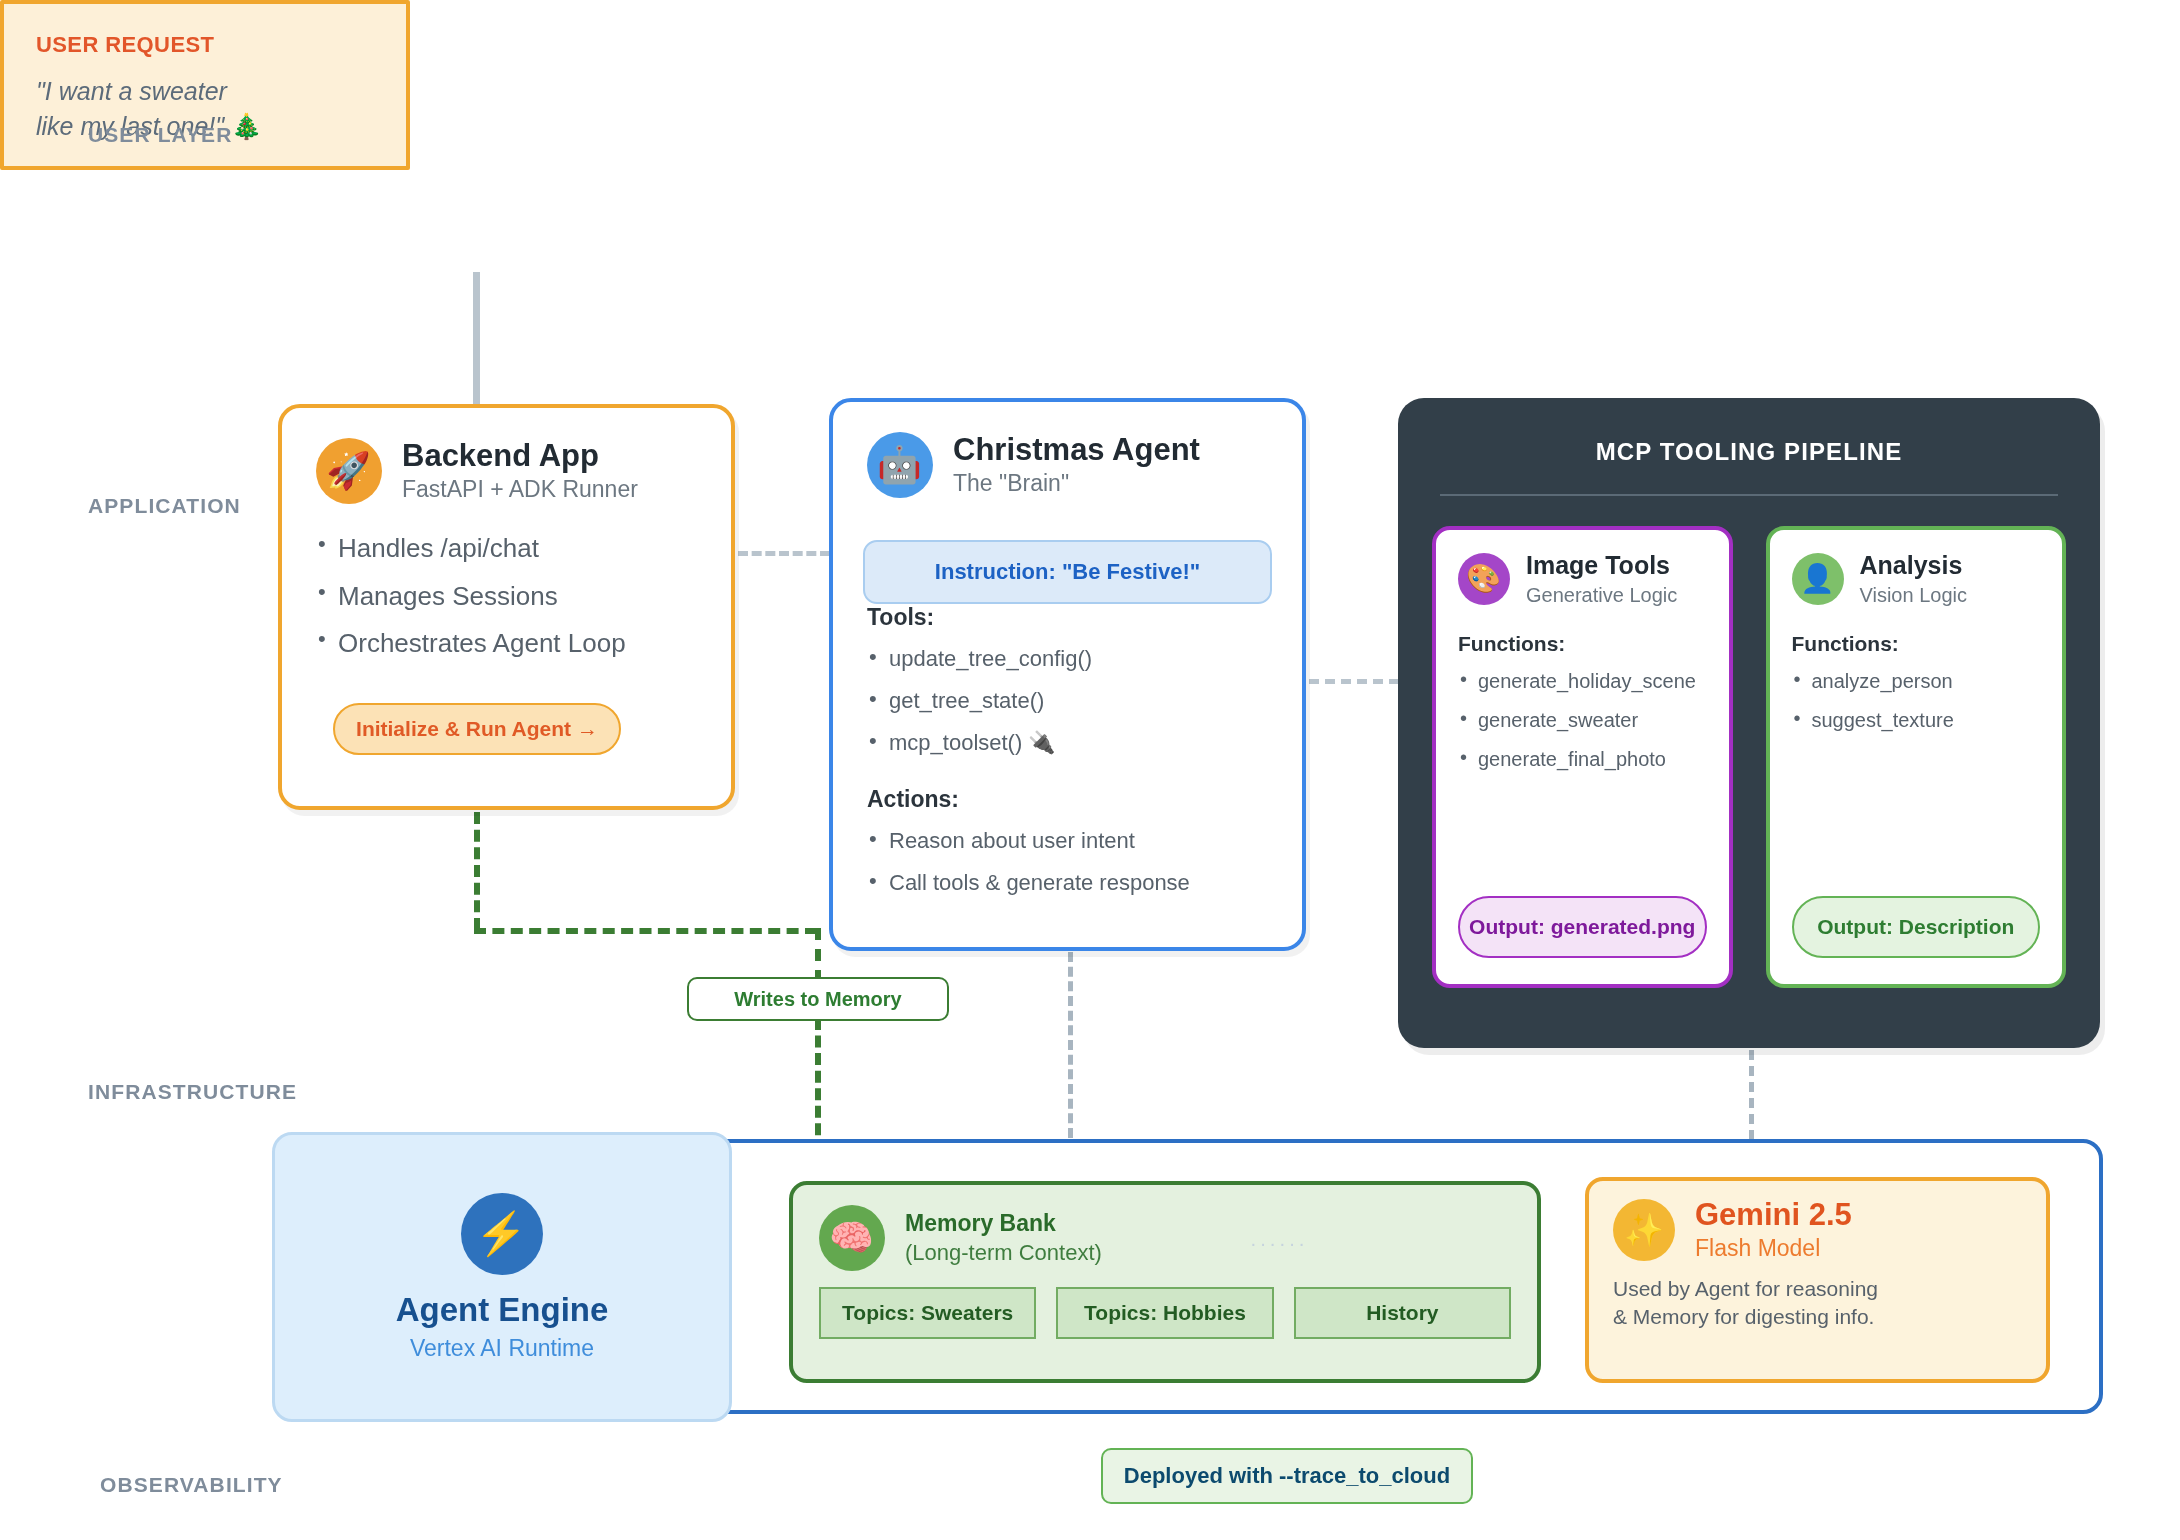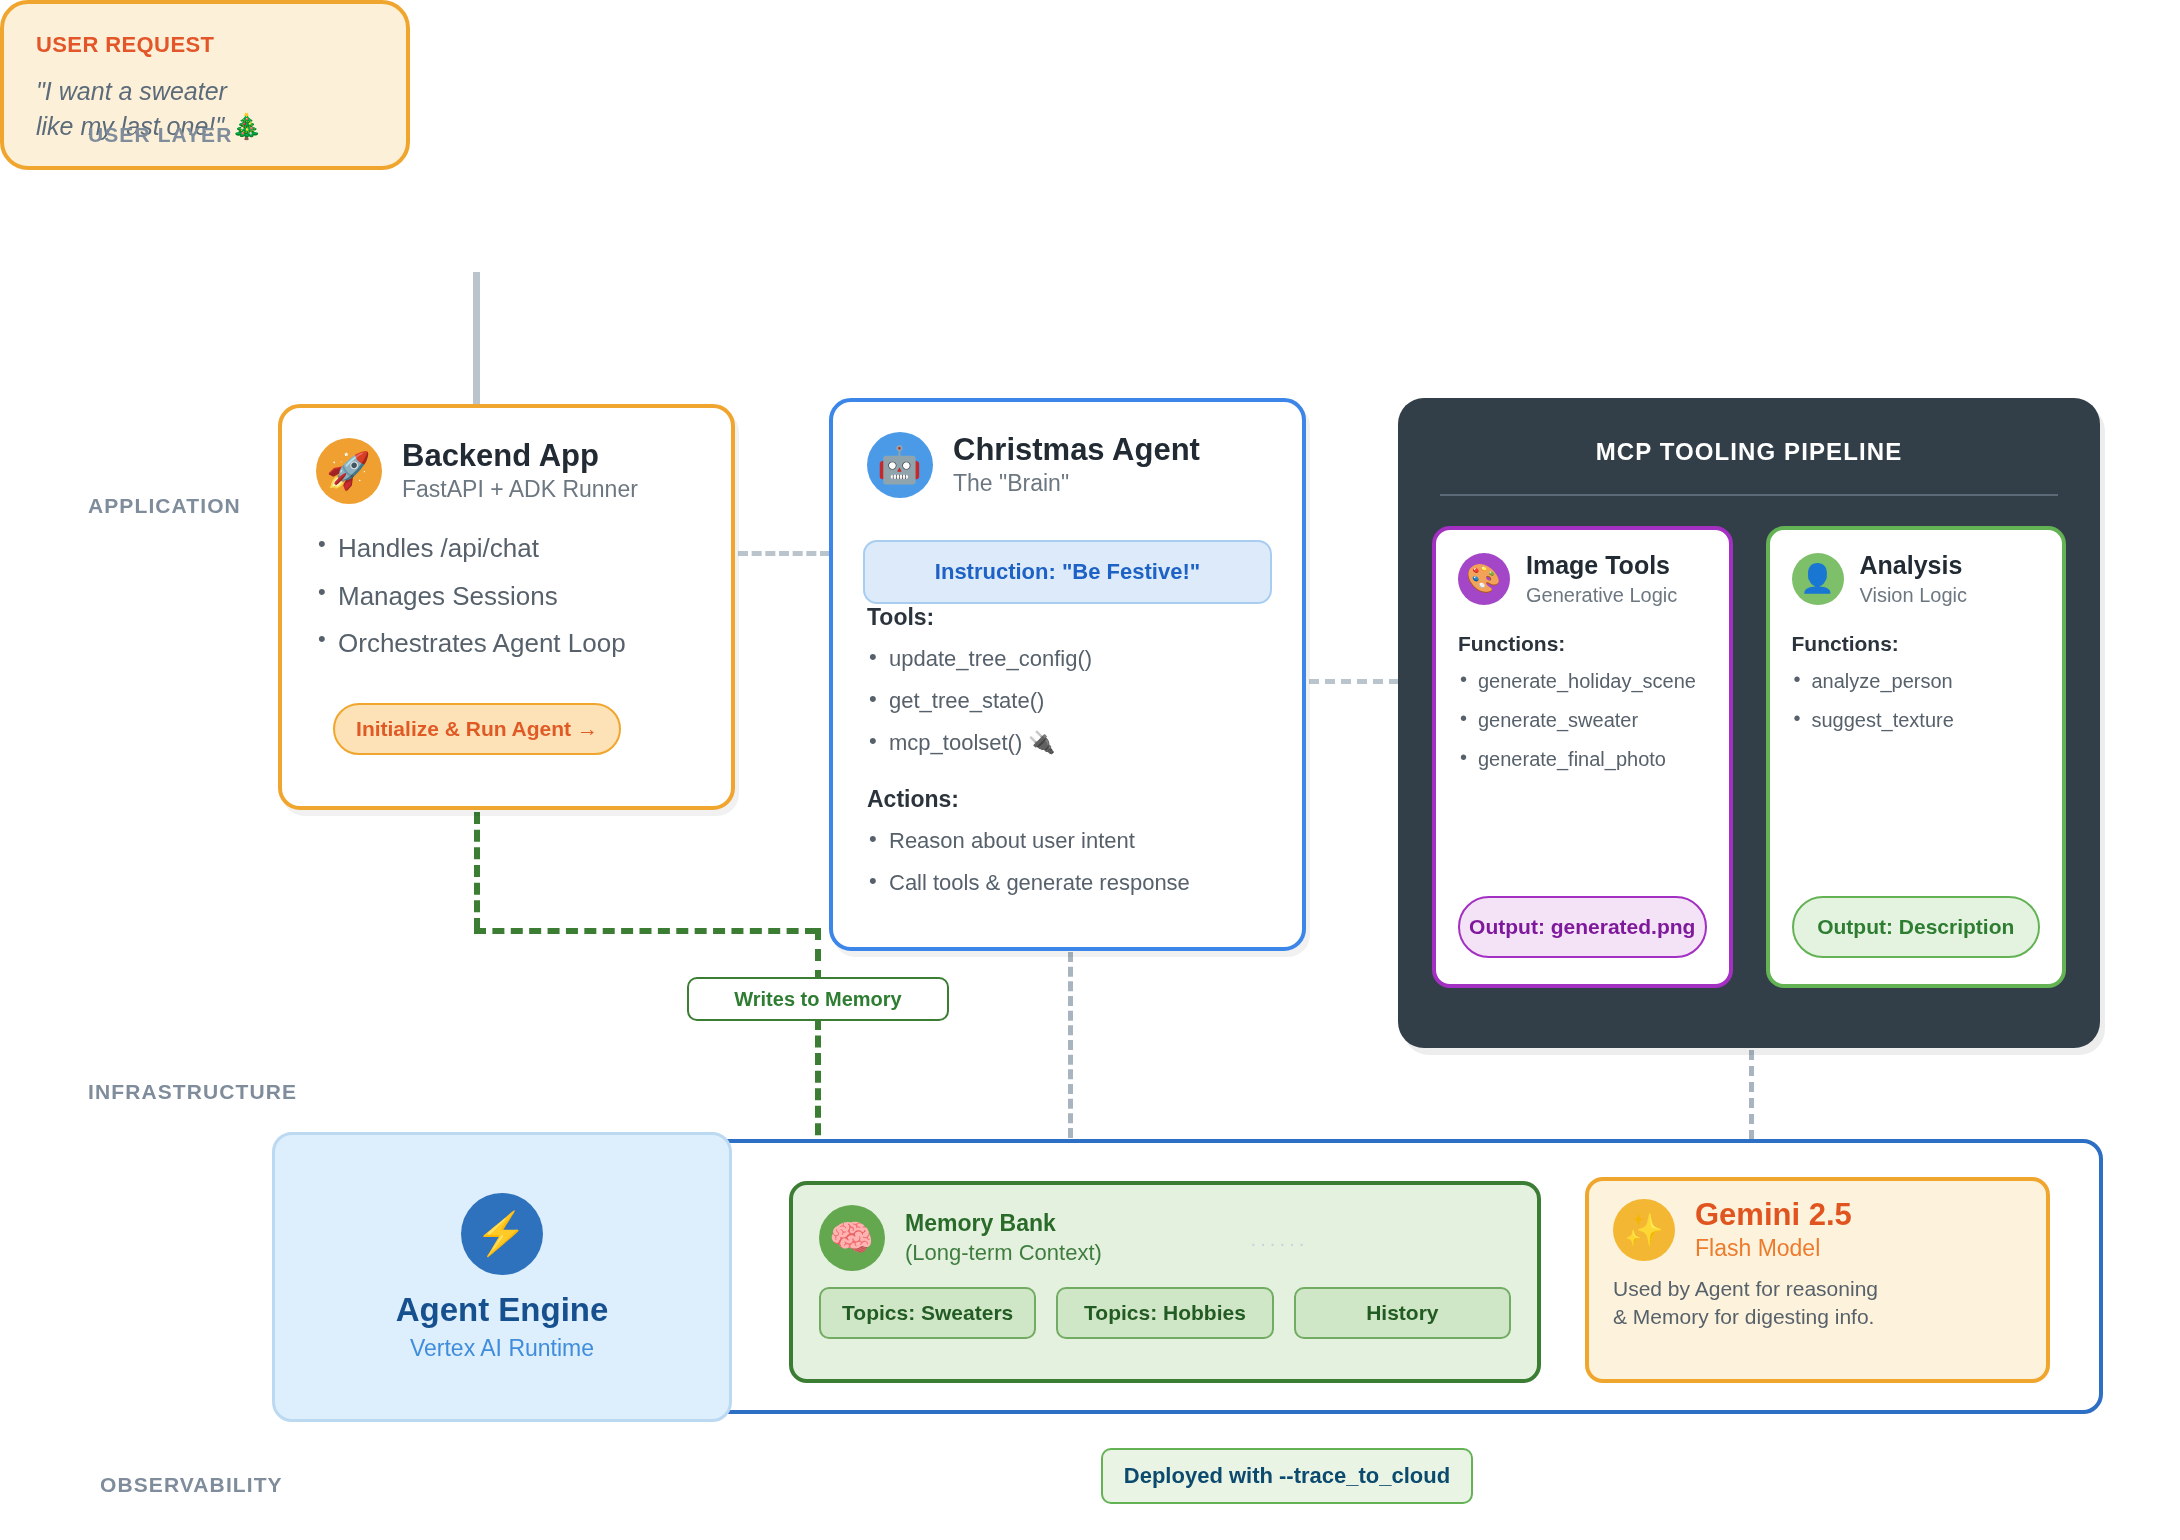--- a/index.html
+++ b/index.html
@@ -27,21 +27,21 @@
     background: #ffffff;
     border-radius: 22px;
     box-shadow: 4px 6px 0 rgba(0,0,0,0.055);
   }
 
   
   #user-request {
     left: 279px; top: 105px; width: 410px; height: 170px;
     background: #fdf0d8;
     border: 4px solid #f0a62e;
-    border-radius: 28px;
+    border-radius: 2px;
     padding: 28px 32px;
   }
   .ur-title {
     color: #e2562a; font-size: 22px; font-weight: 700;
     letter-spacing: 0.4px; margin-bottom: 16px;
   }
   .ur-quote {
     color: #5c6b7a; font-size: 25px; font-style: italic;
     line-height: 1.38; font-weight: 400;
   }
@@ -188,21 +188,21 @@
     border-radius: 18px; padding: 20px 26px;
   }
   #memory-bank .head-title { color: #2a6b2a; font-size: 23px; }
   #memory-bank .head-sub { color: #3f7d3f; font-size: 22px; }
   #mem-dots {
     position: absolute; left: 1250px; top: 1232px;
     font-size: 20px; letter-spacing: 3px; color: #c6d3de;
   }
   .mem-chips { display: flex; gap: 20px; margin-top: 16px; }
   .mem-chip {
-    flex: 1 1 0; height: 52px; border-radius: 10px;
+    flex: 1 1 0; height: 52px; border-radius: 0;
     background: #cfe6c7; border: 2px solid #72ac62;
     display: flex; align-items: center; justify-content: center;
     font-size: 21px; font-weight: 700; color: #235c23;
   }
 
   #gemini-card {
     position: absolute; left: 1585px; top: 1177px;
     width: 465px; height: 206px;
     background: #fdf3dc; border: 4px solid #f0a62e;
     border-radius: 18px; padding: 18px 24px;

